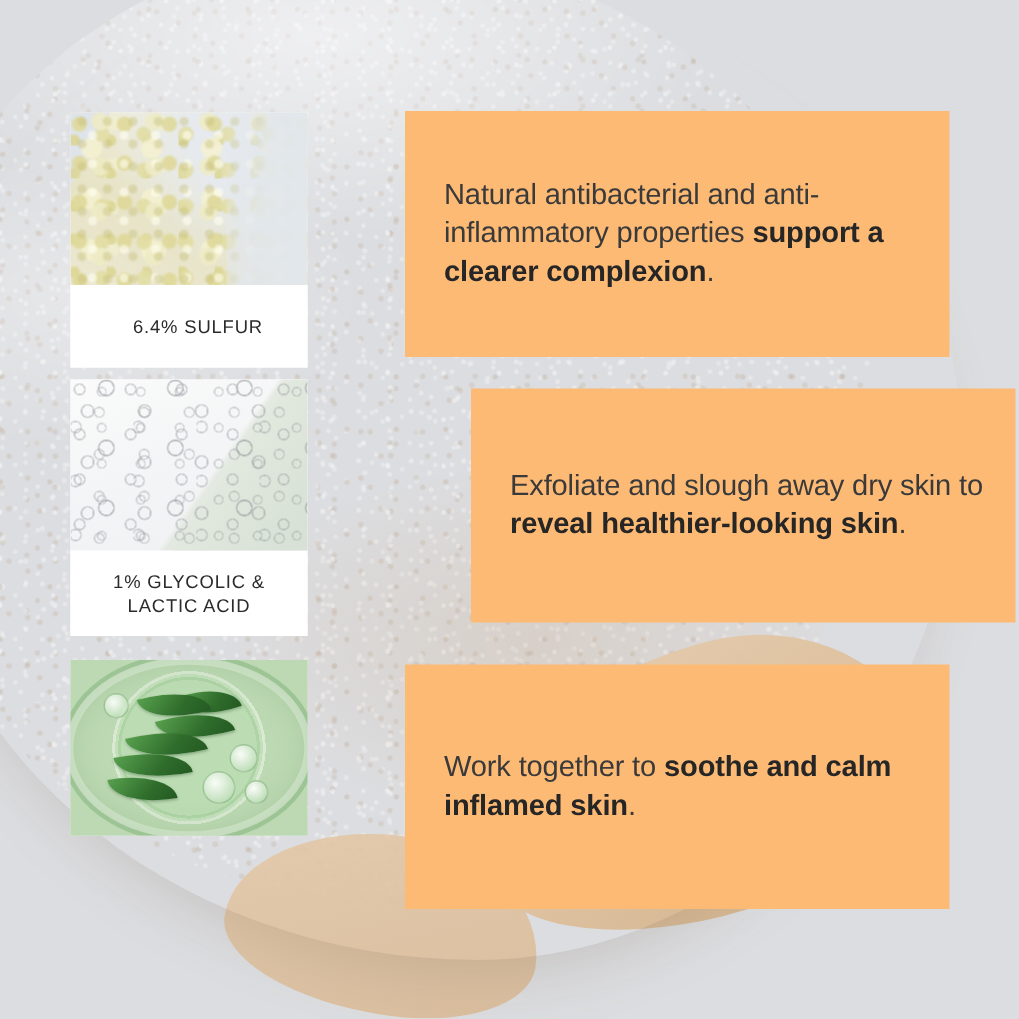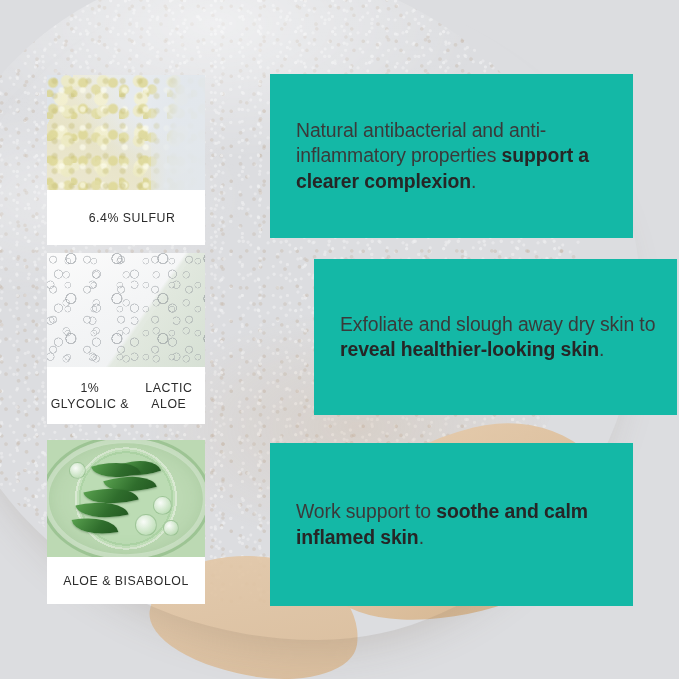--- a/index.html
+++ b/index.html
@@ -117,21 +117,21 @@
       linear-gradient(200deg,#f2f2ec 0%,#ece9d4 35%,#e7e3c6 60%,#ece8d2 100%);
   }
   #card-sulfur .cap{height:55px;padding-left:12px;}
 
   #card-acid{top:253px;}
   #card-acid .photo{height:114px;
     background:
       linear-gradient(125deg, rgba(0,0,0,0) 62%, #e7ebe4 62%, #dfe5dd 100%),
       linear-gradient(160deg,#fbfbfb 0%,#f4f5f6 45%,#eef0f1 100%);
   }
-  #card-acid .cap{height:57px;flex-direction:row;}
+  #card-acid .cap{height:57px;flex-direction:column;}
 
   #card-aloe{top:440px;}
   #card-aloe .photo{height:117px;
     background:
       radial-gradient(circle at 50% 50%, #bcdcb4 0 46%, #aed4a6 46% 48%, #c3e0bb 48% 50%, #d9e9d2 50% 52%, #bcd9b3 52% 100%),
       linear-gradient(160deg,#d6e8cf,#c4dcba);
   }
   #card-aloe .cap{height:47px;}
 
   
@@ -188,21 +188,21 @@
   .l6{left:72px;top:18px;transform:rotate(-20deg);width:40px;}
   .cut{position:absolute;border-radius:50%;
     background:radial-gradient(circle at 38% 34%, rgba(255,255,255,.9), rgba(205,230,200,.75) 62%, rgba(160,205,155,.6));
     border:1px solid rgba(120,170,112,.5);}
   .c1{left:22px;top:22px;width:15px;height:15px;}
   .c2{left:106px;top:56px;width:17px;height:17px;}
   .c3{left:88px;top:74px;width:20px;height:20px;}
   .c4{left:116px;top:80px;width:14px;height:14px;}
 
   
-  .text-panel{position:absolute;left:270px;width:363px;background:#14b8a6;
+  .text-panel{position:absolute;left:270px;width:363px;background:#fdba74;
     box-sizing:border-box;display:flex;align-items:center;}
   .text-panel p{
     margin:0;padding:0 0 0 26px;
     color:#3a3a3a;
     font-size:19.4px;
     line-height:25.5px;
     font-weight:400;
     letter-spacing:-.1px;
     max-width:326px;
   }
@@ -237,56 +237,53 @@
     </div>
   </div>
 
   <div class="ing-card" id="card-acid">
     <div class="photo">
       <div class="gel-streak"></div>
       <div class="bubbles"></div>
     </div>
     <div class="cap">
       <span>1% GLYCOLIC &amp;</span>
-      <span>LACTIC ALOE</span>
+      <span>LACTIC ACID</span>
     </div>
   </div>
 
   <div class="ing-card" id="card-aloe">
     <div class="photo">
       <div class="dish">
         <div class="rim"></div>
         <div class="leaf l6"></div>
         <div class="leaf l1"></div>
         <div class="leaf l2"></div>
         <div class="leaf l3"></div>
         <div class="leaf l4"></div>
         <div class="leaf l5"></div>
         <div class="cut c1"></div>
         <div class="cut c2"></div>
         <div class="cut c3"></div>
         <div class="cut c4"></div>
       </div>
     </div>
-    <div class="cap">
-      <span>ALOE &amp; BISABOLOL</span>
-    </div>
   </div>
 
   <div class="text-panel" id="panel-1">
     <p>
       <span>Natural antibacterial and anti-inflammatory properties </span><b>support a clearer complexion</b><span>.</span>
     </p>
   </div>
 
   <div class="text-panel" id="panel-2">
     <p>
       <span>Exfoliate and slough away dry skin to </span><b>reveal healthier-looking skin</b><span>.</span>
     </p>
   </div>
 
   <div class="text-panel" id="panel-3">
     <p>
-      <span>Work support to </span><b>soothe and calm inflamed skin</b><span>.</span>
+      <span>Work together to </span><b>soothe and calm inflamed skin</b><span>.</span>
     </p>
   </div>
 
 </div>
 
 </body></html>

